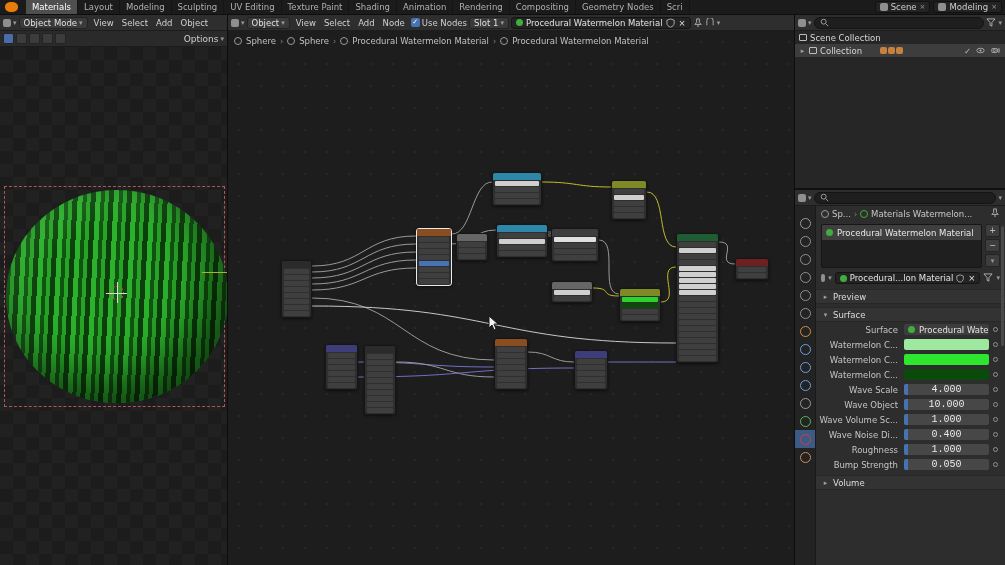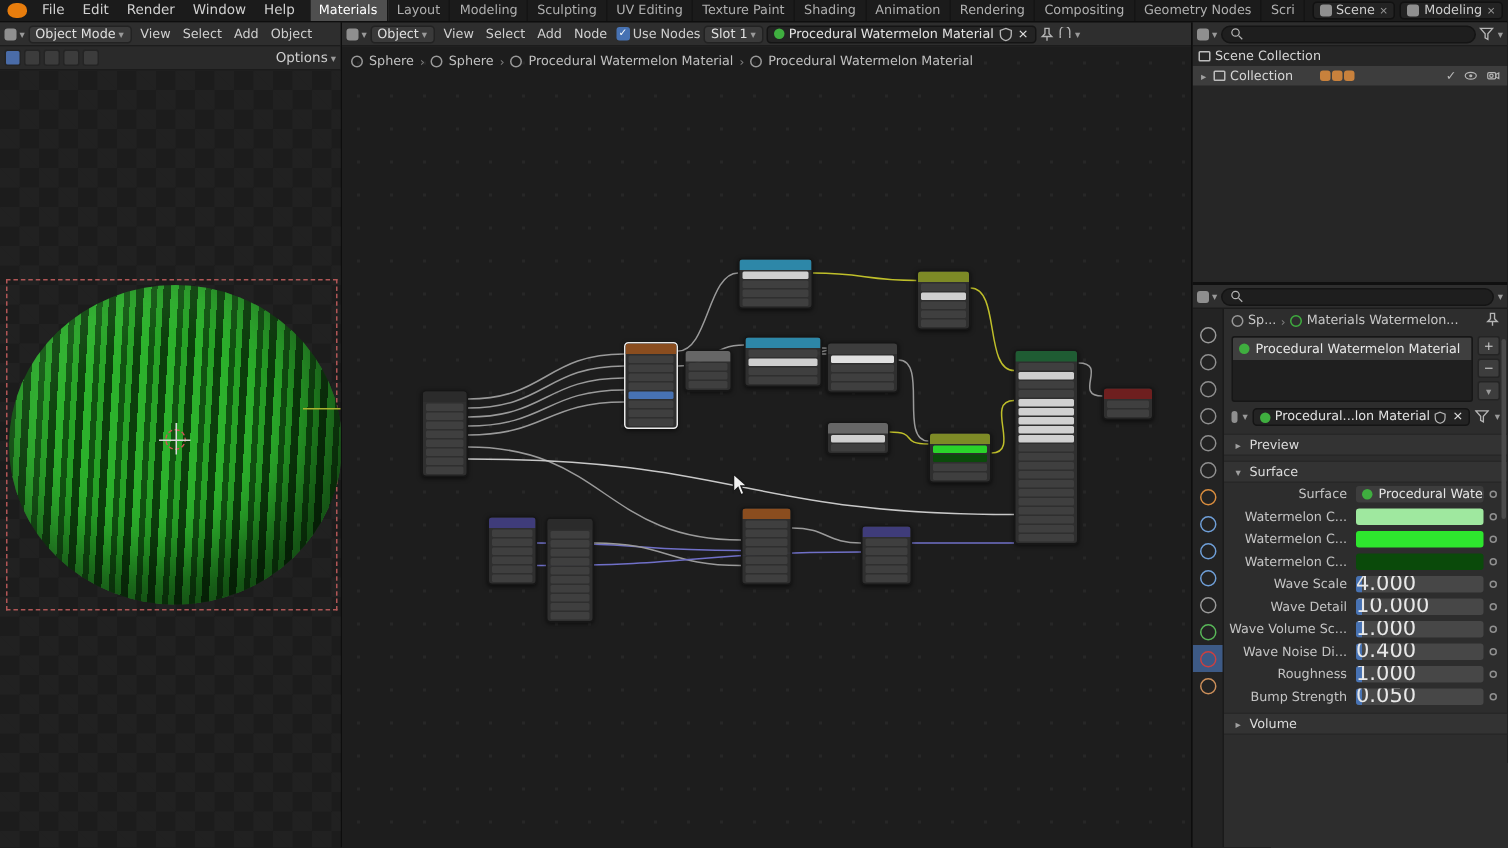--- a/index.html
+++ b/index.html
@@ -88,41 +88,34 @@
   .slot-row { display:flex; align-items:center; gap:4px; height:15px; padding:0 4px; background:#3f3f3f; color:#e8e8e8; white-space:nowrap; overflow:hidden; }
   .slot-btns { width:15px; display:flex; flex-direction:column; gap:2px; }
   .sq-btn { height:13px; background:#3d3d3d; border:1px solid #242424; border-radius:2px; color:#cfcfcf; font-size:8px; display:flex; align-items:center; justify-content:center; }
   .mat-row { display:flex; align-items:center; gap:3px; padding:2px 5px; }
   .section { height:15px; background:#333333; border-top:1px solid #272727; border-bottom:1px solid #272727; display:flex; align-items:center; gap:4px; padding:0 6px; color:#dcdcdc; margin-top:3px; }
   .prow { display:flex; align-items:center; height:15px; padding:0 4px 0 0; }
   .prow .lbl { width:88px; text-align:right; padding-right:6px; color:#c4c4c4; white-space:nowrap; overflow:hidden; flex:none; }
   .wid { flex:1; height:11px; border-radius:2px; position:relative; overflow:hidden; }
   .slider { background:#474747; }
   .slider .frac { position:absolute; left:0; top:0; bottom:0; width:4px; background:#4772b3; }
-  .slider .val { position:absolute; inset:0; text-align:left; line-height:11px; color:#e8e8e8; font-size:14px; }
+  .slider .val { position:absolute; inset:0; text-align:center; line-height:11px; color:#e8e8e8; font-size:10px;font-family:Liberation Mono, monospace; }
   .kdot { width:12px; flex:none; display:flex; justify-content:center; }
   .kdot i { width:5px; height:5px; border:1px solid #909090; border-radius:50%; display:block; }
   .surf-val { background:#3d3d3d; display:flex; align-items:center; gap:4px; padding:0 4px; color:#e4e4e4; white-space:nowrap; overflow:hidden; }
   .gdot { width:7px; height:7px; border-radius:50%; background:#3fae3f; flex:none; }
   .scrollbar { position:absolute; right:1px; top:20px; width:3px; height:120px; background:#4a4a4a; border-radius:2px; }
 </style>
 </head>
 <body>
 
 <div class="app">
 
   <div class="topbar">
     <div class="blogo"></div>
-    <div class="menus" id="topbar-menus">
-        <span class="menu-item">File</span>
-        <span class="menu-item">Edit</span>
-        <span class="menu-item">Render</span>
-        <span class="menu-item">Window</span>
-        <span class="menu-item">Help</span>
-      </div>
     <div class="ws-tabs" id="ws-tabs">
         <span class="ws-tab active">Materials</span>
         <span class="ws-tab">Layout</span>
         <span class="ws-tab">Modeling</span>
         <span class="ws-tab">Sculpting</span>
         <span class="ws-tab">UV Editing</span>
         <span class="ws-tab">Texture Paint</span>
         <span class="ws-tab">Shading</span>
         <span class="ws-tab">Animation</span>
         <span class="ws-tab">Rendering</span>
@@ -599,21 +592,21 @@
                   <span class="lbl">Wave Scale</span>
                   <span class="wid slider">
                     <span class="frac"></span>
                     <span class="val">4.000</span>
                   </span>
                   <span class="kdot">
                     <i></i>
                   </span>
                 </div>
                 <div class="prow">
-                  <span class="lbl">Wave Detail</span>
+                  <span class="lbl">Wave Object</span>
                   <span class="wid slider">
                     <span class="frac"></span>
                     <span class="val">10.000</span>
                   </span>
                   <span class="kdot">
                     <i></i>
                   </span>
                 </div>
                 <div class="prow">
                   <span class="lbl">Wave Volume Sc...</span>

